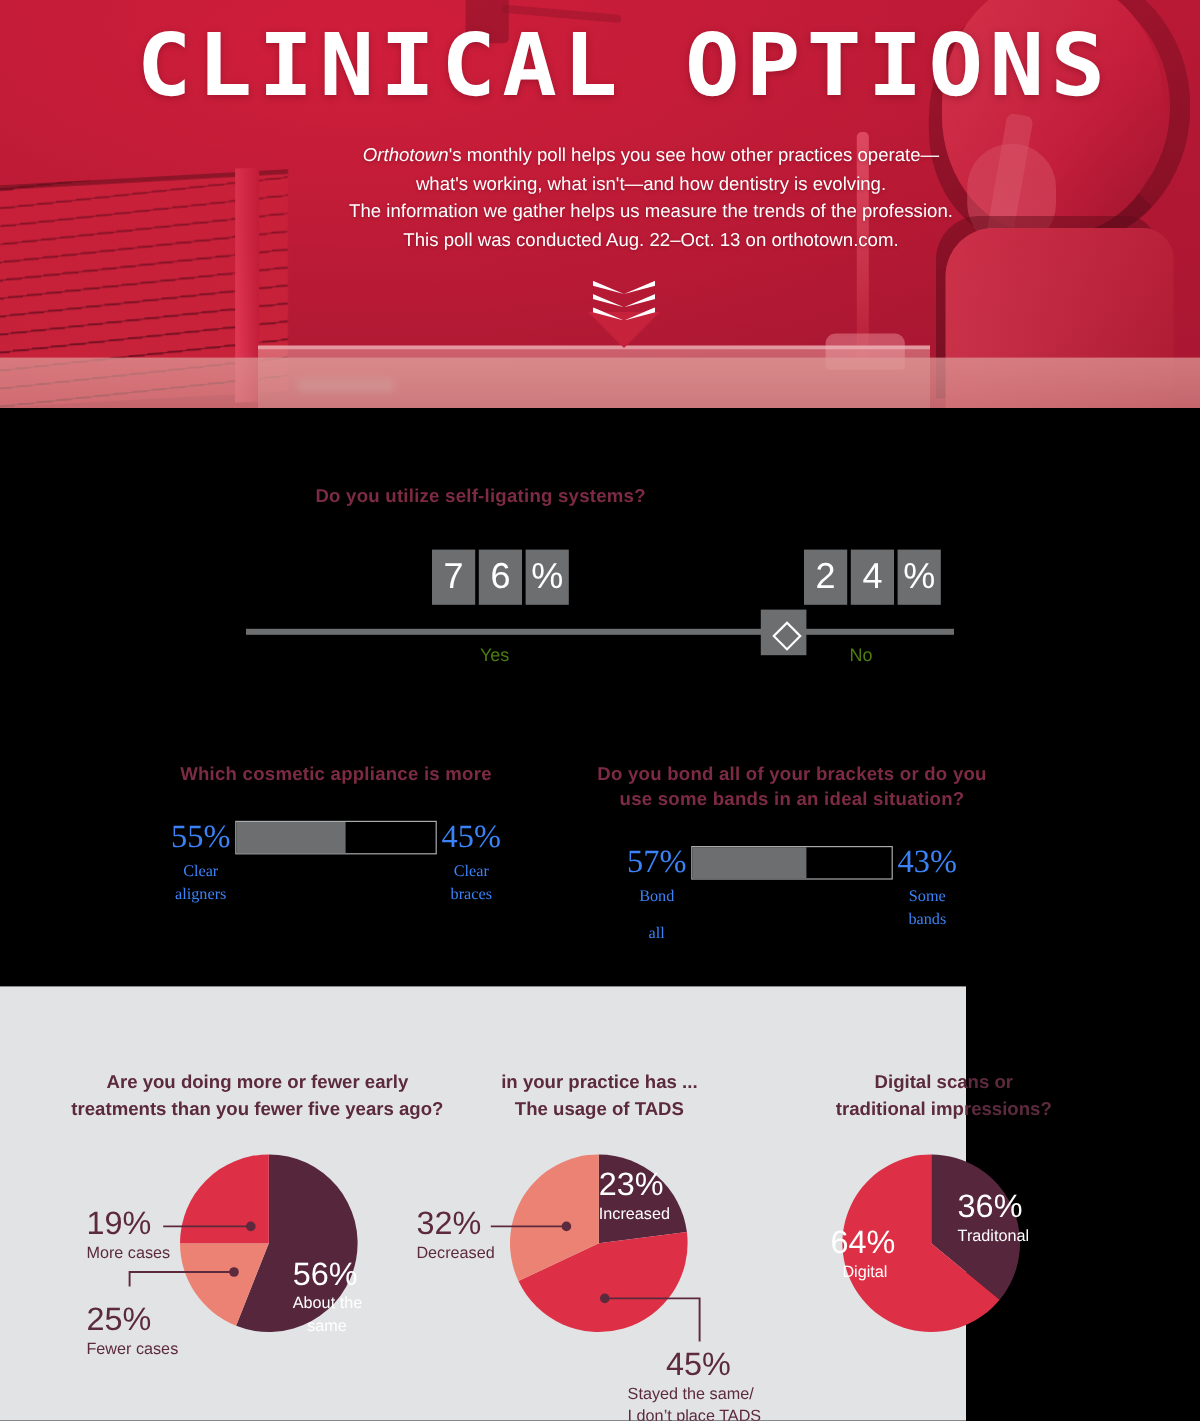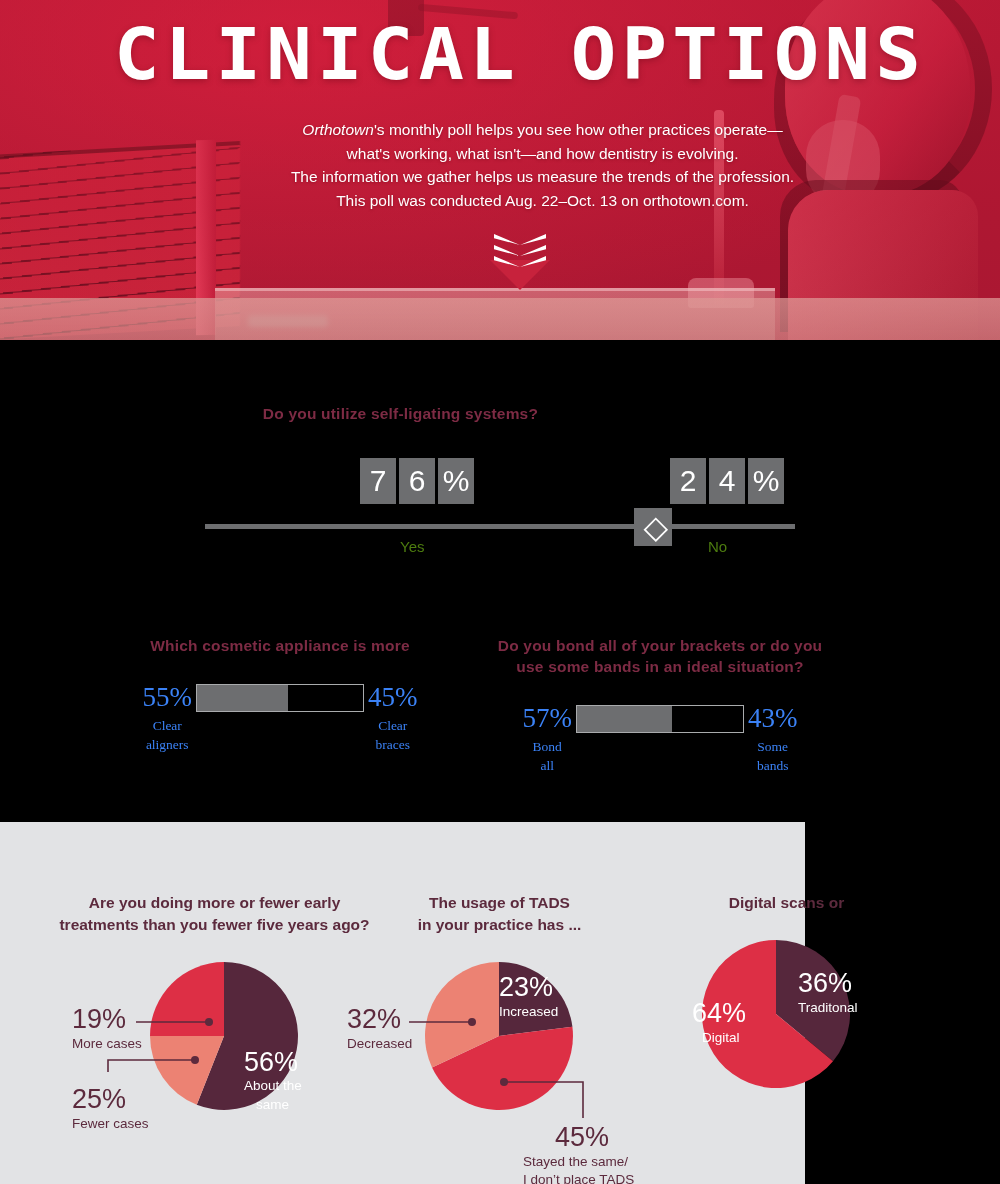--- a/index.html
+++ b/index.html
@@ -311,21 +311,21 @@
 
   <div class="barq right">
     <div class="q-head">
       <div>Do you bond all of your brackets or do you</div>
       <div>use some bands in an ideal situation?</div>
     </div>
     <div class="bar-row">
       <div class="bar-pct">
         <span>57%</span>
         <span class="cap">Bond</span>
-        <span class="cap" style="margin-top:0">all</span>
+        <span class="cap" style="margin-top:12px">all</span>
       </div>
       <div class="bar-graph">
         <div class="bar-fill" id="bar1" style="width: 57%;"></div>
       </div>
       <div class="bar-pct">
         <span>43%</span>
         <span class="cap">Some</span>
         <span class="cap" style="margin-top:0">bands</span>
       </div>
     </div>
@@ -360,22 +360,22 @@
 
         <text class="pie-in-num" x="196" y="135">56%</text>
         <text class="pie-in-cap" x="196" y="154">About the</text>
         <text class="pie-in-cap" x="208" y="173">same</text>
       </svg>
     </div>
   </div>
 
   <div class="pie-block p2">
     <div class="pie-title">
+      <div>in your practice has ...</div>
       <div>The usage of TADS</div>
-      <div>in your practice has ...</div>
     </div>
     <div class="pie-canvas">
       <svg class="pie" width="333" height="230" viewBox="0 0 333 230">
         <g id="pie1-slices">
             <path d="M 166 100 L 166 26 A 74 74 0 0 1 239.41648789727137 90.72534071624148 Z" fill="#56273c"></path>
             <path d="M 166 100 L 239.41648789727137 90.72534071624148 A 74 74 0 0 1 99.04279811751455 131.50766757581536 Z" fill="#dd2f45"></path>
             <path d="M 166 100 L 99.04279811751455 131.50766757581536 A 74 74 0 0 1 166 26 Z" fill="#ec8273"></path>
           </g>
 
         <line class="lead" x1="76" y1="86" x2="138" y2="86"></line>
@@ -393,20 +393,21 @@
         <text class="pie-out-num" x="222" y="210">45%</text>
         <text class="pie-out-cap" x="190" y="230">Stayed the same/</text>
         <text class="pie-out-cap" x="190" y="248">I don’t place TADS</text>
       </svg>
     </div>
   </div>
 
   <div class="pie-block p3">
     <div class="pie-title">
       <div>Digital scans or</div>
+      <div>traditional impressions?</div>
     </div>
     <div class="pie-canvas">
       <svg class="pie" width="333" height="230" viewBox="0 0 333 230">
         <g id="pie2-slices">
             <path d="M 156 100 L 156 26 A 74 74 0 0 1 213.01797996540841 147.16937524140303 Z" fill="#56273c"></path>
             <path d="M 156 100 L 213.01797996540841 147.16937524140303 A 74 74 0 1 1 156 26 Z" fill="#dd2f45"></path>
           </g>
         <text class="pie-in-num" x="178" y="78">36%</text>
         <text class="pie-in-cap" x="178" y="98">Traditonal</text>
         <text class="pie-in-num" x="72" y="108">64%</text>

